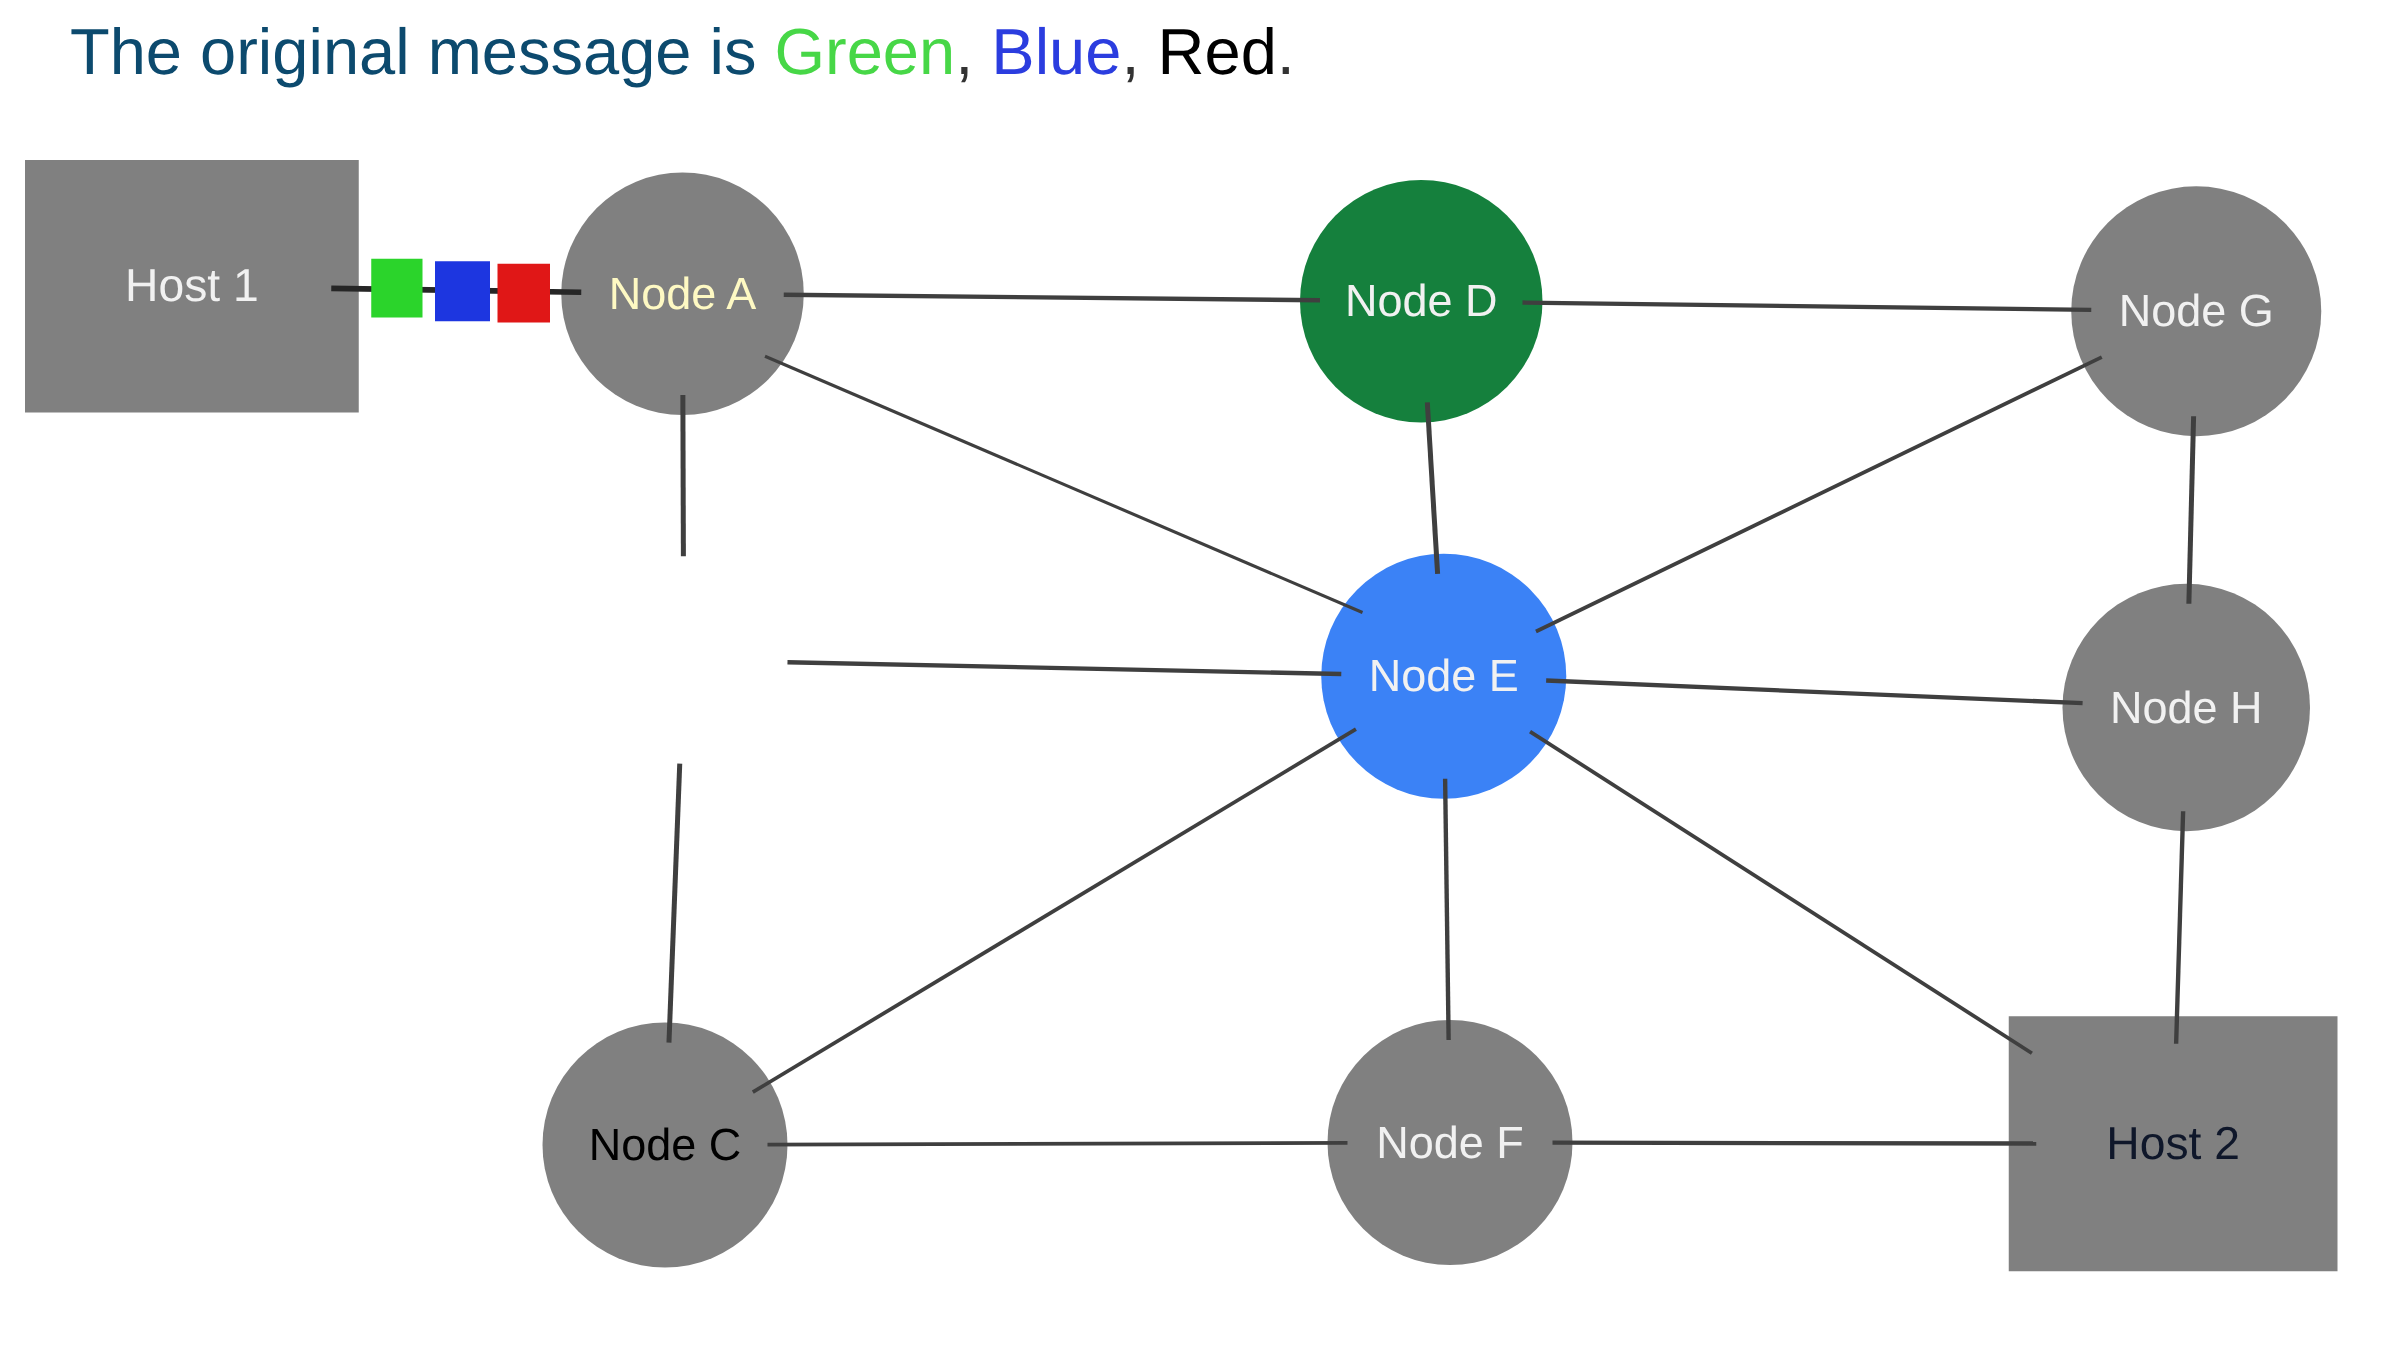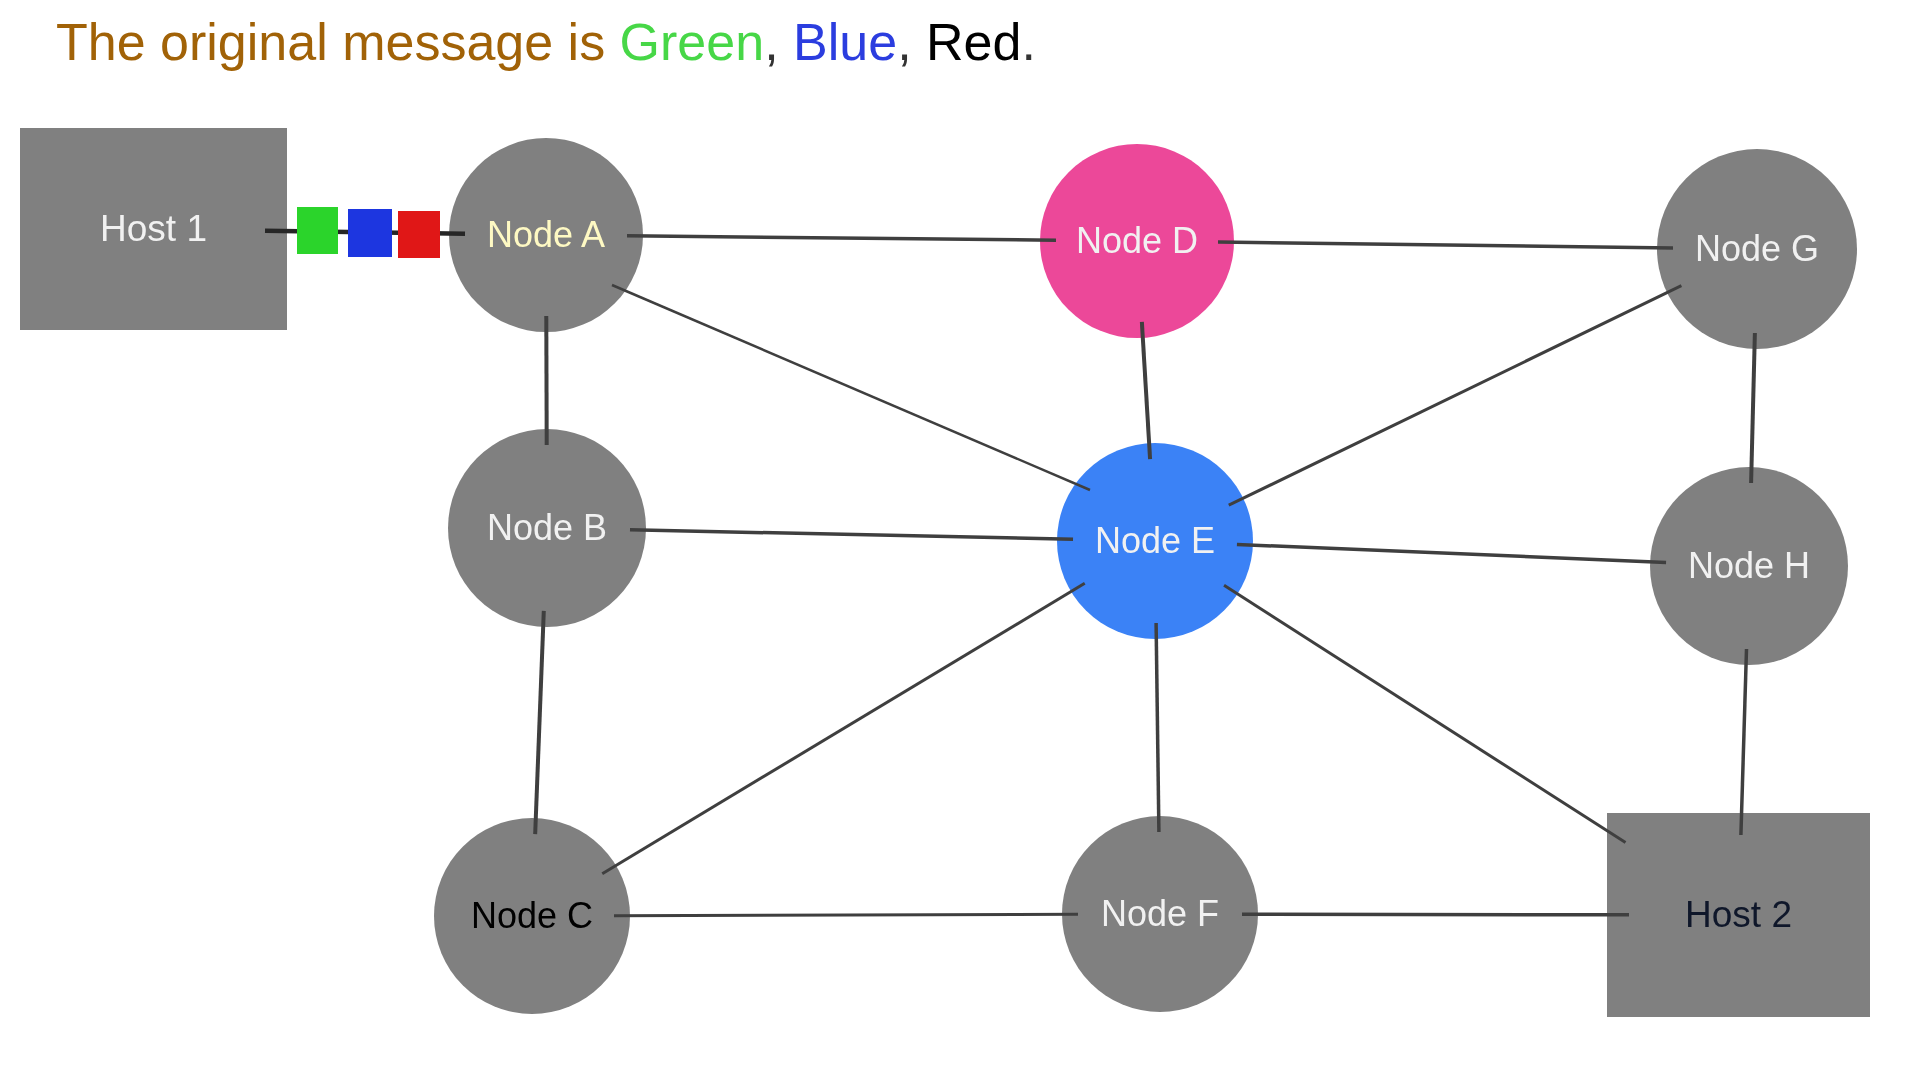--- a/index.html
+++ b/index.html
@@ -24,38 +24,35 @@
     position:absolute;background:#808080;
     display:flex;align-items:center;justify-content:center;
     color:#f1f1f1;font-size:37px;
   }
   .packet{position:absolute;}
 </style>
 </head>
 <body>
 
 <div class="canvas">
-  <h1 class="title"><span style="color: #a16207; text-align: right;">The original message is </span><span style="color: rgb(71, 215, 71);">Green</span><span style="color: rgb(51, 51, 51);">, </span><span style="color: rgb(43, 61, 223);">Blue</span><span style="color: rgb(51, 51, 51);">, </span><span style="color: #000000;">Red</span><span style="color: rgb(51, 51, 51);">.</span></h1>
+  <h1 class="title"><span style="color: #0c4a6e; text-align: right;">The original message is </span><span style="color: rgb(71, 215, 71);">Green</span><span style="color: rgb(51, 51, 51);">, </span><span style="color: rgb(43, 61, 223);">Blue</span><span style="color: rgb(51, 51, 51);">, </span><span style="color: #000000;">Red</span><span style="color: rgb(51, 51, 51);">.</span></h1>
   <div class="shape-layer">
       <div class="host" style="left: 20px; top: 128px; width: 267px; height: 202px; background: rgb(128, 128, 128); color: rgb(241, 241, 241);">
         <span>Host 1</span>
       </div>
       <div class="host" style="left: 1607px; top: 813px; width: 263px; height: 204px; background: rgb(128, 128, 128); color: #0f172a;">
         <span>Host 2</span>
       </div>
       <div class="node" style="left: 449px; top: 138px; width: 194px; height: 194px; background: rgb(128, 128, 128); color: #fef9c3;">
         <span>Node A</span>
       </div>
-      <div class="node" style="left: 448px; top: 429px; width: 198px; height: 198px; background: rgb(128, 128, 128); color: rgb(241, 241, 241);">
-        <span>Node B</span>
-      </div>
       <div class="node" style="left: 434px; top: 818px; width: 196px; height: 196px; background: rgb(128, 128, 128); color: #000000;">
         <span>Node C</span>
       </div>
-      <div class="node" style="left: 1040px; top: 144px; width: 194px; height: 194px; background: #ec4899; color: rgb(241, 241, 241);">
+      <div class="node" style="left: 1040px; top: 144px; width: 194px; height: 194px; background: #15803d; color: rgb(241, 241, 241);">
         <span>Node D</span>
       </div>
       <div class="node" style="left: 1057px; top: 443px; width: 196px; height: 196px; background: #3b82f6; color: rgb(241, 241, 241);">
         <span>Node E</span>
       </div>
       <div class="node" style="left: 1062px; top: 816px; width: 196px; height: 196px; background: rgb(128, 128, 128); color: rgb(241, 241, 241);">
         <span>Node F</span>
       </div>
       <div class="node" style="left: 1657px; top: 149px; width: 200px; height: 200px; background: rgb(128, 128, 128); color: rgb(241, 241, 241);">
         <span>Node G</span>

